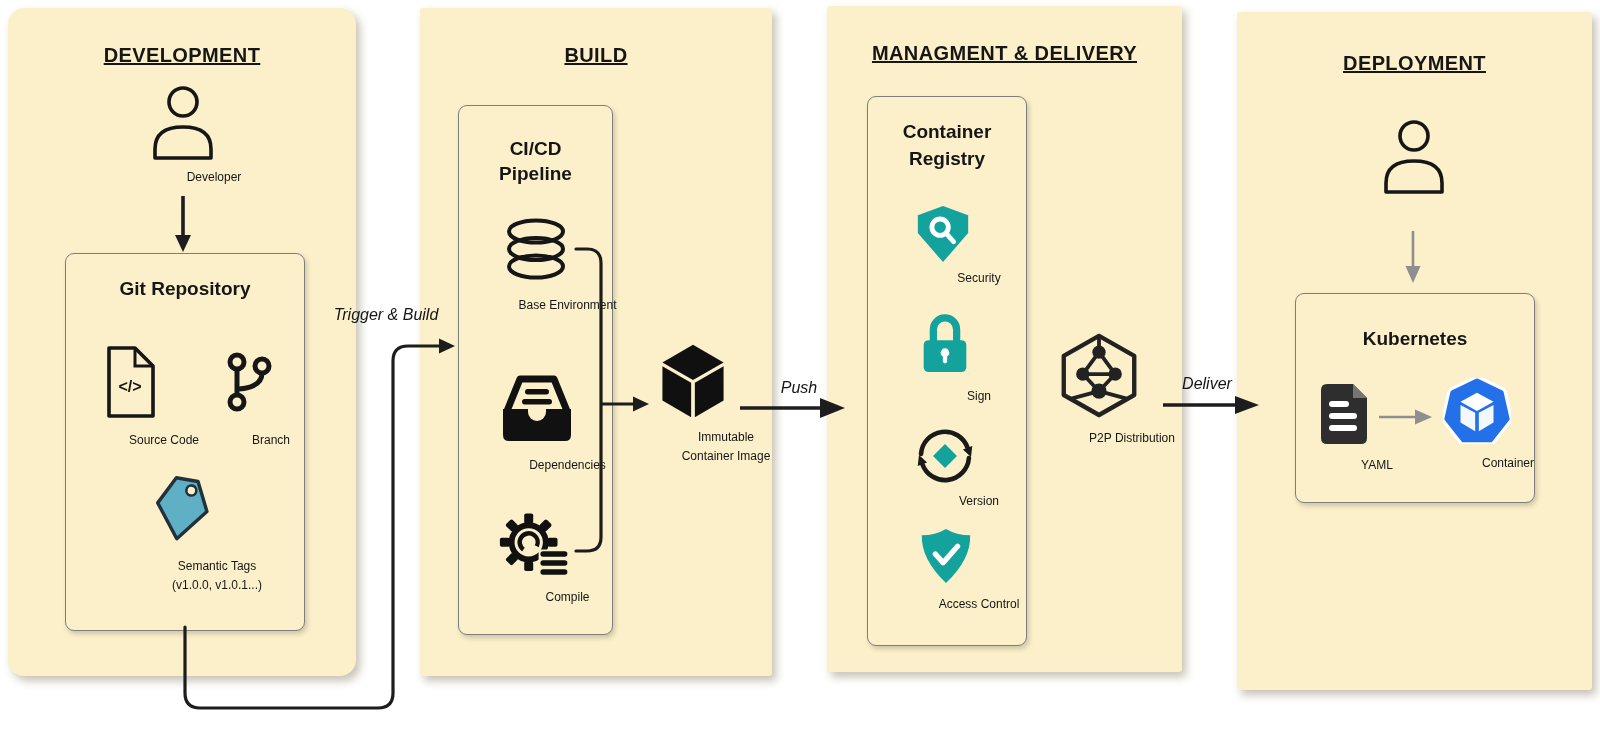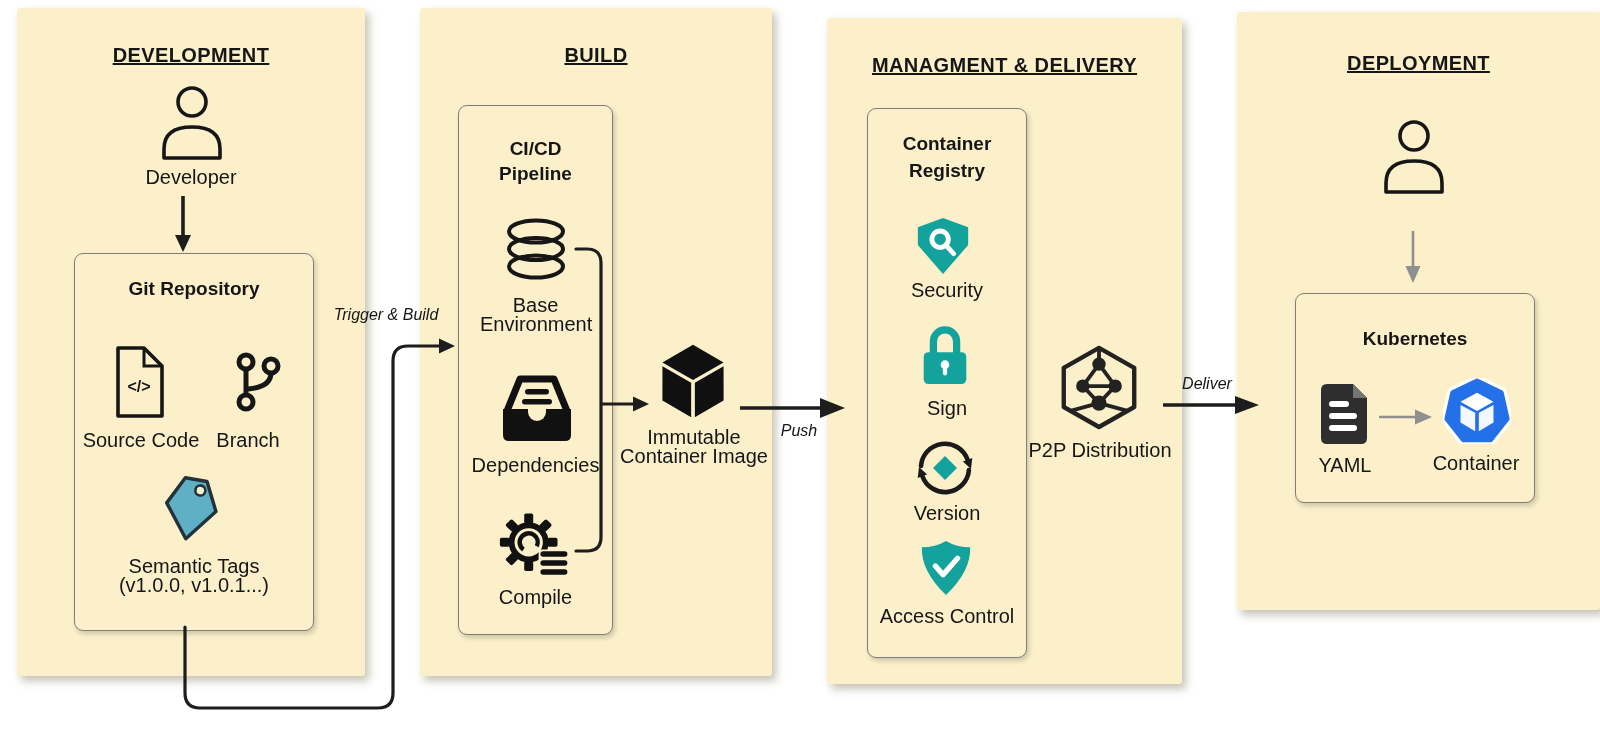--- a/index.html
+++ b/index.html
@@ -6,30 +6,30 @@
   .stage{position:relative;width:1600px;height:740px;background:#fff;overflow:hidden;
          font-family:"Liberation Sans",sans-serif;color:#161616;}
   .panel{position:absolute;background:var(--panel-bg,#FBF0CA);border-radius:3px;
          box-shadow:4px 5px 8px rgba(130,120,90,.45);}
   .panel-title{position:absolute;left:0;width:100%;text-align:center;font-size:20px;font-weight:bold;
          text-decoration:underline;letter-spacing:.4px;}
   .inner-box{position:absolute;background:var(--panel-bg,#FBF0CA);border:1.5px solid #7e7e7e;
          border-radius:9px;box-shadow:2px 3px 5px rgba(0,0,0,.18);}
   .box-title{position:absolute;left:0;width:100%;text-align:center;font-size:19px;font-weight:bold;line-height:25px;}
   .icon{position:absolute;}
-  .lbl{position:absolute;text-align:center;font-size:20px;line-height:19px;}
+  .lbl{position:absolute;text-align:center;font-size:12px;line-height:19px;margin-left:32px;}
   .conn-label{position:absolute;font-style:italic;font-size:16px;text-align:center;}
   .overlay{position:absolute;left:0;top:0;pointer-events:none;}
 </style>
 </head>
 <body>
 
 <div class="stage">
 
-  <div class="panel" style="left:17px;top:8px;width:348px;height:668px;">
+  <div class="panel" style="left:8px;top:8px;width:348px;height:668px;border-radius:16px;">
     <div class="panel-title" style="top:36px;">DEVELOPMENT</div>
 
     <svg class="icon" style="left:143px;top:78px;" width="64" height="76" viewBox="0 0 64 76">
       <circle cx="32" cy="16" r="14" fill="none" stroke="#161616" stroke-width="3.6"></circle>
       <path d="M4,72 V63 Q4,41 32,41 Q60,41 60,63 V72 Z" fill="none" stroke="#161616" stroke-width="3.6" stroke-linejoin="round"></path>
     </svg>
     <div class="lbl" style="left:0;top:160px;width:100%;">Developer</div>
 
     <div class="inner-box" style="left:57px;top:245px;width:238px;height:376px;">
       <div class="box-title" style="top:22px;">Git Repository</div>
@@ -107,21 +107,21 @@
 
     <svg class="icon" style="left:238px;top:335px;" width="70" height="76" viewBox="0 0 70 82">
       <polygon points="35,2 68,21 35,40 2,21" fill="#101010"></polygon>
       <polygon points="2,25 33,43 33,80 2,62" fill="#101010"></polygon>
       <polygon points="37,43 68,25 68,62 37,80" fill="#101010"></polygon>
     </svg>
     <div class="lbl" style="left:194px;top:420px;width:160px;">Immutable</div>
     <div class="lbl" style="left:194px;top:439px;width:160px;">Container Image</div>
   </div>
 
-  <div class="panel" style="left:827px;top:18px;width:355px;height:666px;">
+  <div class="panel" style="left:827px;top:6px;width:355px;height:666px;">
     <div class="panel-title" style="top:36px;">MANAGMENT &amp; DELIVERY</div>
 
     <div class="inner-box" style="left:40px;top:90px;width:158px;height:548px;">
       <div class="box-title" style="top:22px;">Container</div>
       <div class="box-title" style="top:49px;">Registry</div>
 
       <svg class="icon" style="left:47px;top:107px;" width="56" height="60" viewBox="0 0 56 62">
         <path d="M28,2 L54,11.5 V30 L28,60 L2,30 V11.5 Z" fill="var(--teal,#14A29D)" stroke-linejoin="round"></path>
         <circle cx="25" cy="24" r="8.5" fill="none" stroke="#fff" stroke-width="5"></circle>
         <path d="M31,30 L39,39" stroke="#fff" stroke-width="5" stroke-linecap="round"></path>
@@ -169,21 +169,21 @@
       <g fill="#222">
         <circle cx="42" cy="21" r="7"></circle>
         <circle cx="25" cy="44" r="7"></circle>
         <circle cx="59" cy="44" r="7"></circle>
         <circle cx="42" cy="62" r="8"></circle>
       </g>
     </svg>
     <div class="lbl" style="left:183px;top:423px;width:180px;">P2P Distribution</div>
   </div>
 
-  <div class="panel" style="left:1237px;top:12px;width:355px;height:598px;padding-left:8px;">
+  <div class="panel" style="left:1237px;top:12px;width:355px;height:678px;">
     <div class="panel-title" style="top:40px;">DEPLOYMENT</div>
 
     <svg class="icon" style="left:145px;top:108px;" width="64" height="76" viewBox="0 0 64 76">
       <circle cx="32" cy="16" r="14" fill="none" stroke="#161616" stroke-width="3.6"></circle>
       <path d="M4,72 V63 Q4,41 32,41 Q60,41 60,63 V72 Z" fill="none" stroke="#161616" stroke-width="3.6" stroke-linejoin="round"></path>
     </svg>
 
     <div class="inner-box" style="left:58px;top:281px;width:238px;height:208px;">
       <div class="box-title" style="top:32px;">Kubernetes</div>
 
@@ -240,16 +240,16 @@
       <polygon points="1413,283 1405.5,266 1420.5,266" fill="var(--gray-arrow,#8F8F8F)"></polygon>
     </g>
 
     <g>
       <line x1="1379" y1="417" x2="1416" y2="417" stroke="var(--gray-arrow,#8F8F8F)" stroke-width="2.6"></line>
       <polygon points="1432,417 1415,409.5 1415,424.5" fill="var(--gray-arrow,#8F8F8F)"></polygon>
     </g>
   </svg>
 
   <div class="conn-label" style="left:286px;top:306px;width:200px;">Trigger &amp; Build</div>
-  <div class="conn-label" style="left:749px;top:379px;width:100px;margin-top:43px;">Push</div>
+  <div class="conn-label" style="left:749px;top:379px;width:100px;">Push</div>
   <div class="conn-label" style="left:1157px;top:375px;width:100px;text-align:center;">Deliver</div>
 
 </div>
 
 </body></html>

